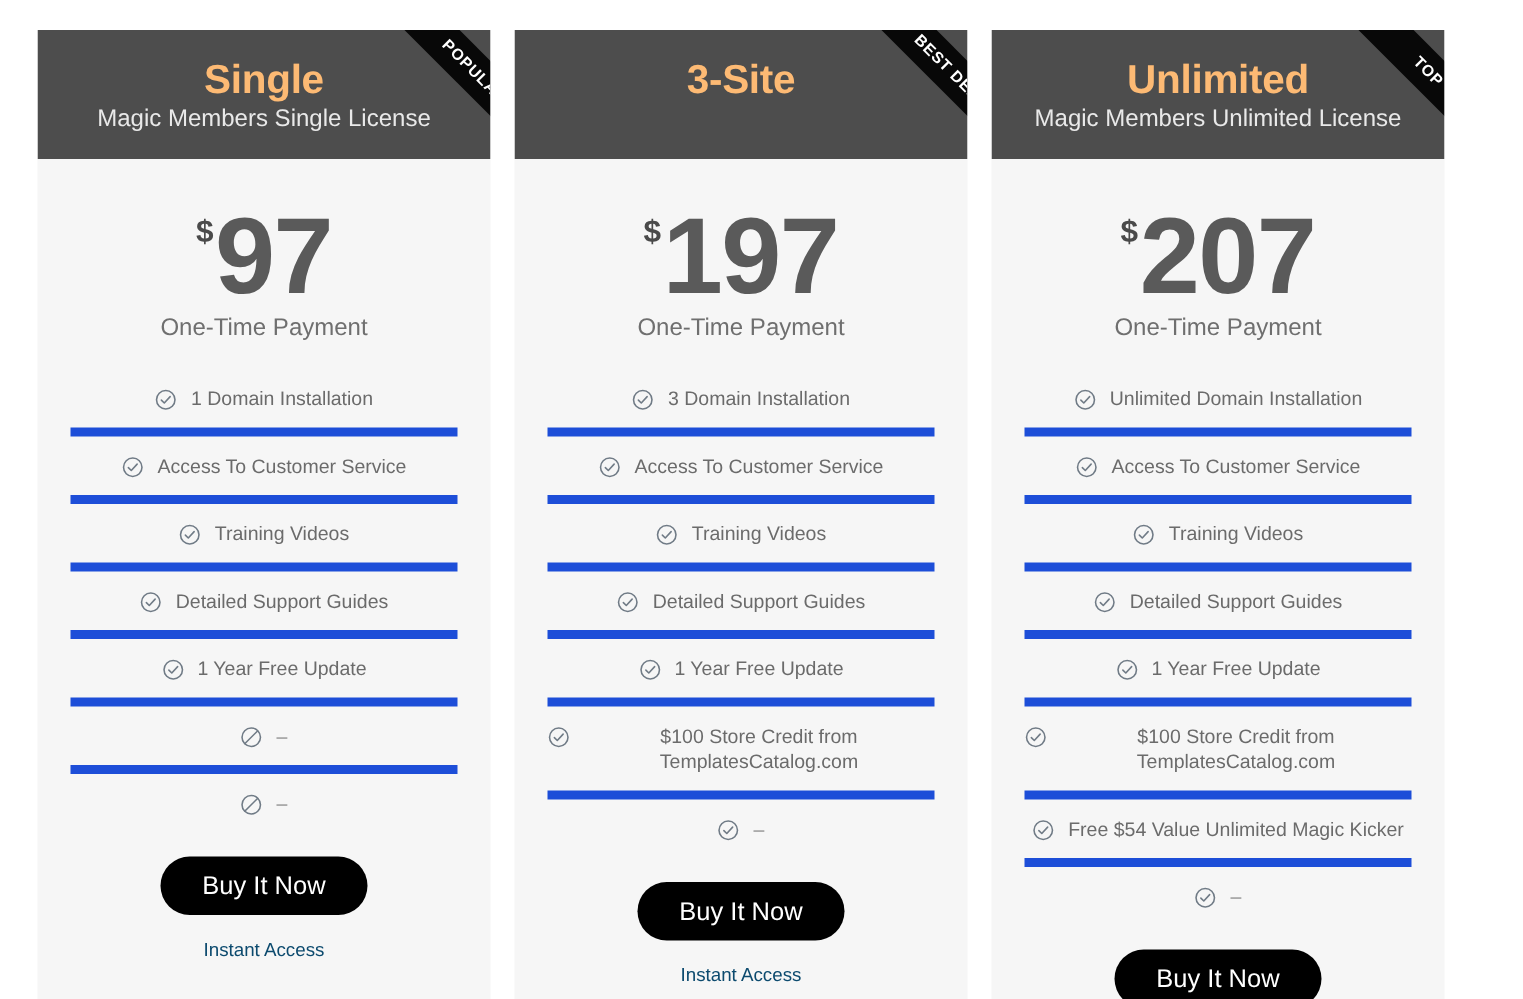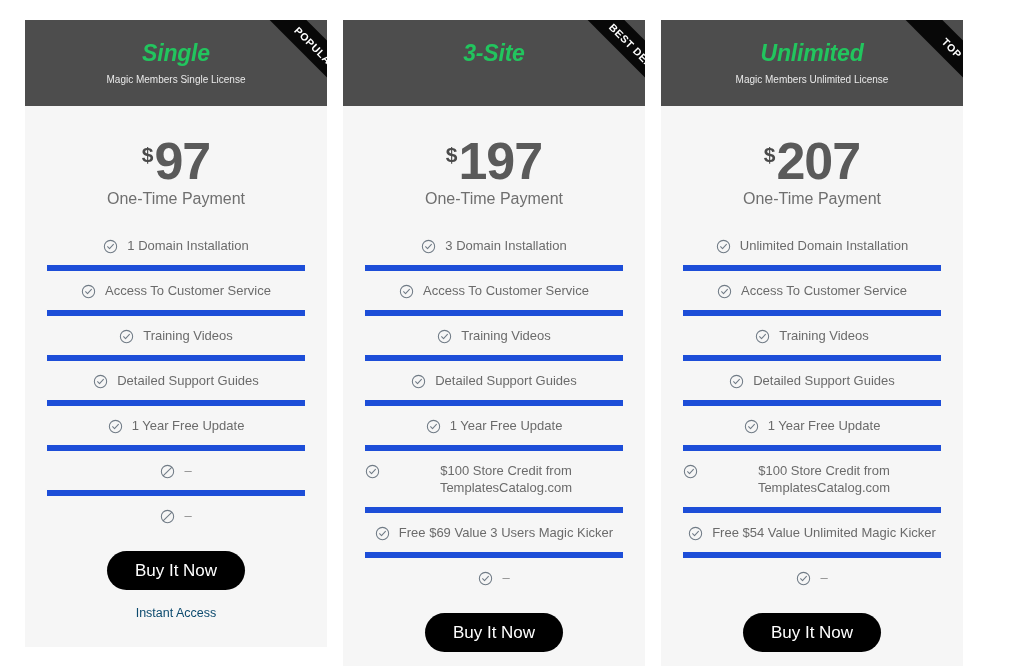--- a/index.html
+++ b/index.html
@@ -36,31 +36,30 @@
   .card-header {
     background: #4d4d4d;
     height: 86px;
     position: relative;
     overflow: hidden;
     padding-top: 18px;
     text-align: center;
   }
 
   .plan-title {
-    color: #22c55e;
-    font-size: 23px;
+    color: #fdba74;
+    font-size: 27px;
     font-weight: bold;
     line-height: 30px;
     letter-spacing: -0.2px;
-    font-style: italic;
   }
 
   .plan-subtitle {
     color: #e9e9e9;
-    font-size: 10px;
+    font-size: 16px;
     line-height: 20px;
     margin-top: 2px;
     font-weight: normal;
   }
 
   
   .ribbon {
     position: absolute;
     top: 0;
     right: 0;
@@ -104,21 +103,21 @@
   .currency {
     font-size: 21px;
     color: #4a4a4a;
     font-weight: bold;
     vertical-align: top;
     position: relative;
     top: 9px;
     margin-right: 1px;
   }
   .amount {
-    font-size: 52px;
+    font-size: 72px;
     color: #5a5a5a;
     font-weight: bold;
     letter-spacing: -1px;
   }
   .price-caption {
     font-size: 16px;
     color: #6f6f6f;
     margin-top: 3px;
     line-height: 18px;
   }
@@ -325,29 +324,20 @@
           <span class="feat-label">1 Year Free Update</span>
         </li>
         <li class="feature-item">
           <span class="feat-icon">
             <svg viewBox="0 0 20 20" fill="none" stroke="#707b86" stroke-width="1.4">
               <circle cx="10" cy="10" r="8.2"></circle>
               <path d="M6.1 10.3 L8.7 12.9 L13.9 7.2" stroke-linecap="round" stroke-linejoin="round"></path>
             </svg>
           </span>
           <span class="feat-label">$100 Store Credit from TemplatesCatalog.com</span>
-        </li>
-        <li class="feature-item">
-          <span class="feat-icon">
-            <svg viewBox="0 0 20 20" fill="none" stroke="#707b86" stroke-width="1.4">
-              <circle cx="10" cy="10" r="8.2"></circle>
-              <path d="M6.1 10.3 L8.7 12.9 L13.9 7.2" stroke-linecap="round" stroke-linejoin="round"></path>
-            </svg>
-          </span>
-          <span class="feat-label">Free $69 Value 3 Users Magic Kicker</span>
         </li>
         <li class="feature-item">
           <span class="feat-icon">
             <svg viewBox="0 0 20 20" fill="none" stroke="#707b86" stroke-width="1.4">
               <circle cx="10" cy="10" r="8.2"></circle>
               <path d="M6.1 10.3 L8.7 12.9 L13.9 7.2" stroke-linecap="round" stroke-linejoin="round"></path>
             </svg>
           </span>
           <span class="feat-label dash">–</span>
         </li>

